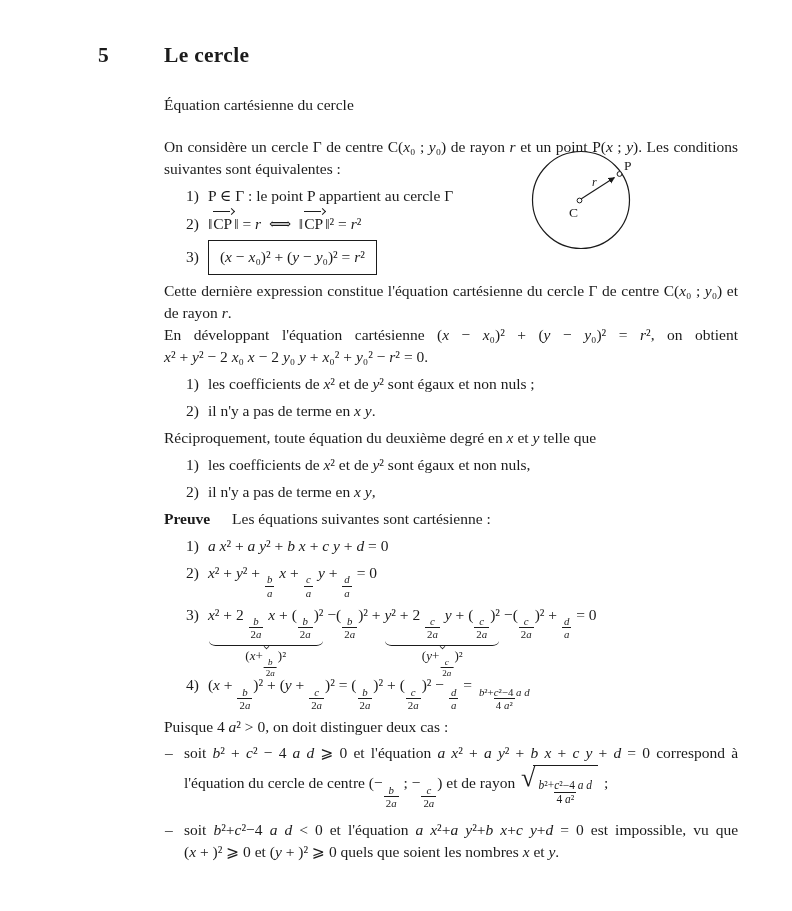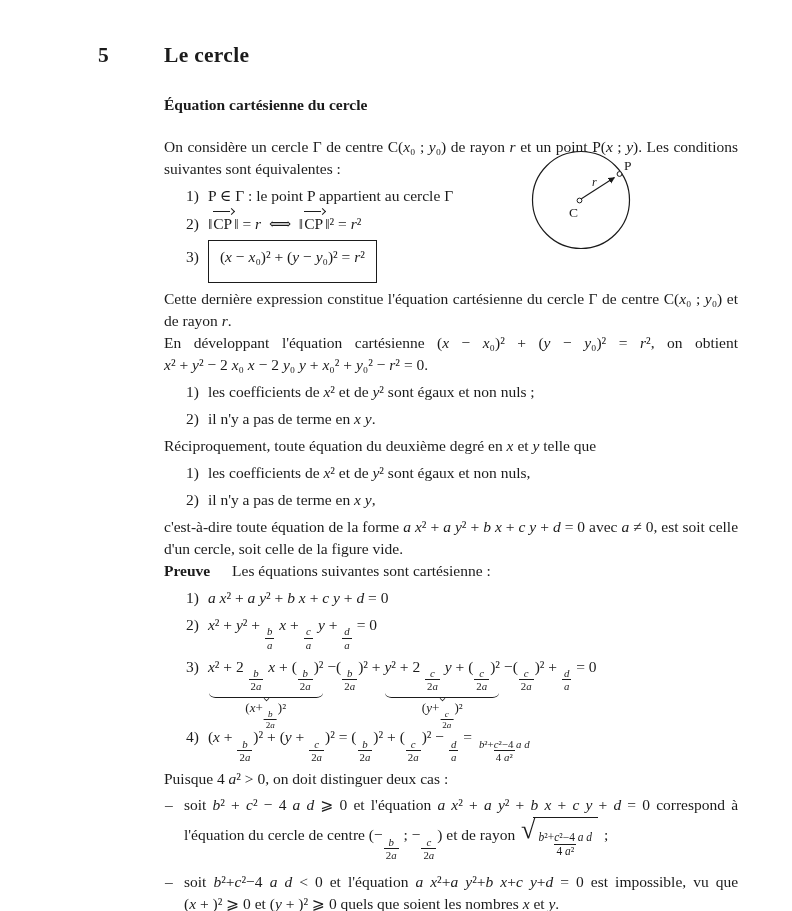--- a/index.html
+++ b/index.html
@@ -3,30 +3,30 @@
 <meta charset="utf-8">
 <style>
   html,body{margin:0;padding:0;background:#fff;}
   .page{position:relative;width:792px;height:911px;background:#ffffff;overflow:hidden;
         font-family:"Liberation Serif","DejaVu Serif","DejaVu Sans",serif;color:#1b1b1b;
         font-size:15.5px;line-height:22px;}
   .content{position:absolute;left:164px;top:44px;width:574px;}
   .sec-head{position:relative;margin:0 0 26px 0;}
   .sec-num{position:absolute;left:-66px;top:0;font-weight:bold;font-size:21.5px;}
   .sec-title{font-weight:bold;font-size:21.5px;letter-spacing:0.3px;}
-  .sub-title{font-weight:bold;font-size:15.5px;margin:0 0 20px 0;}
+  .sub-title{font-weight:normal;font-size:15.5px;margin:0 0 20px 0;}
   p.para{margin:0;text-align:justify;}
   .mt2{margin-top:2px;}  .mt4{margin-top:4px;}  .mt6{margin-top:6px;}
   .mt10{margin-top:10px;} .mt14{margin-top:14px;} .mt16{margin-top:16px;}
   .mt22{margin-top:22px;} .mt24{margin-top:24px;}
   .nlist{margin:2px 0;}
   .row{display:flex;align-items:baseline;margin:5px 0 5px 22px;}
   .row .lbl{flex:0 0 auto;margin-right:9px;}
   .row .itxt{flex:0 1 auto;}
-  .boxed{border:1.2px solid #1b1b1b;padding:5px 11px 14px 11px;display:inline-block;}
+  .boxed{border:1.2px solid #1b1b1b;padding:5px 11px 6px 11px;display:inline-block;}
   .math{white-space:nowrap;}
   .math i{font-style:italic;}
   
   .frac{display:inline-flex;flex-direction:column;align-items:center;vertical-align:-0.5em;
         font-size:0.7em;line-height:1.12;padding:0 1px;}
   .frac .num{padding:0 2px;}
   .frac .den{border-top:1px solid #1b1b1b;padding:0 2px;}
   
   .vec{position:relative;display:inline-block;padding:1px 2px 0 1px;}
   .vec::before{content:"";position:absolute;left:1px;right:4px;top:-1px;border-top:1px solid #1b1b1b;}
@@ -125,21 +125,20 @@
       <div class="row">
         <span class="lbl">1)</span>
         <span class="itxt">les coefficients de <span class="math"><i>x</i>²</span> et de <span class="math"><i>y</i>²</span> sont égaux et non nuls,</span>
       </div>
       <div class="row">
         <span class="lbl">2)</span>
         <span class="itxt">il n'y a pas de terme en <span class="math"><i>x</i> <i>y</i></span>,</span>
       </div>
     </div>
 
-    <p class="para mt2">c'est-à-dire toute équation de la forme <span class="math"><i>a</i> <i>x</i>² + <i>a</i> <i>y</i>² + <i>b</i> <i>x</i> + <i>c</i> <i>y</i> + <i>d</i> = 0</span> avec <span class="math"><i>a</i> ≠ 0</span>, est soit celle d'un cercle, soit celle de la figure vide.</p>
 
     <p class="para mt24 preuve-head">
       <span class="bold">Preuve</span>
       <span>Les équations suivantes sont cartésienne :</span>
     </p>
 
     <div class="nlist">
       <div class="row">
         <span class="lbl">1)</span>
         <span class="itxt"><span class="math"><i>a</i> <i>x</i>² + <i>a</i> <i>y</i>² + <i>b</i> <i>x</i> + <i>c</i> <i>y</i> + <i>d</i> = 0</span></span>

